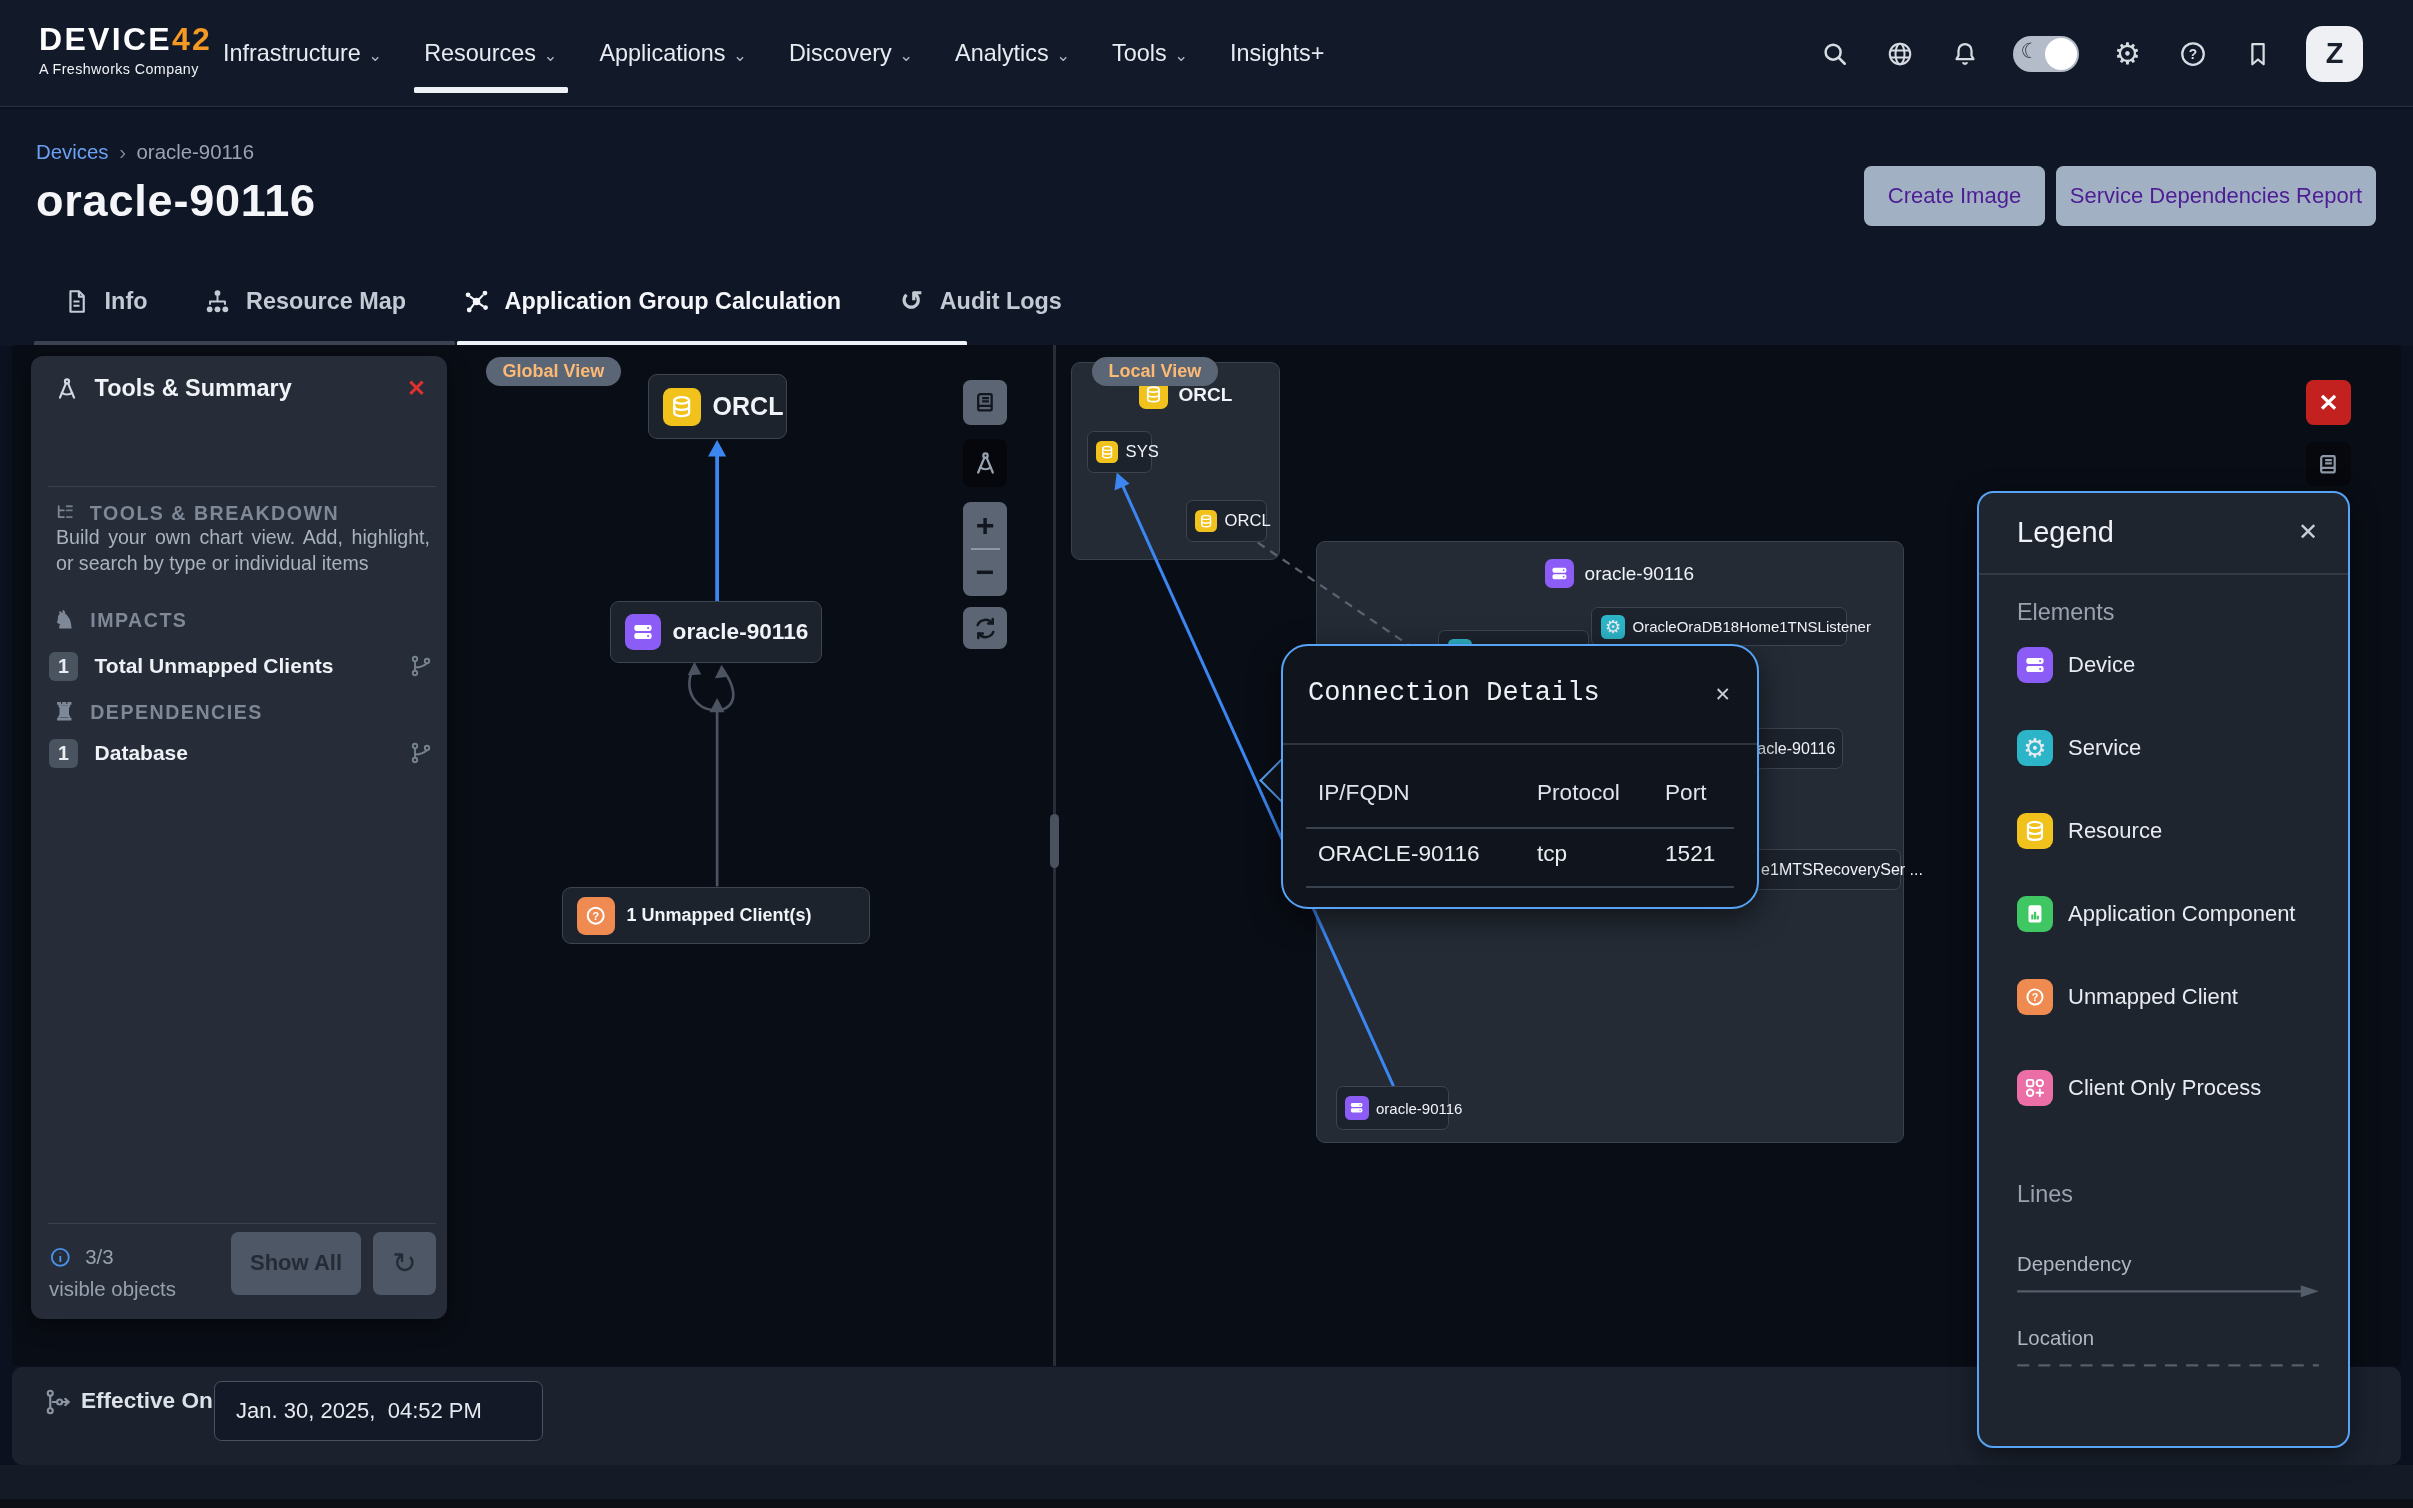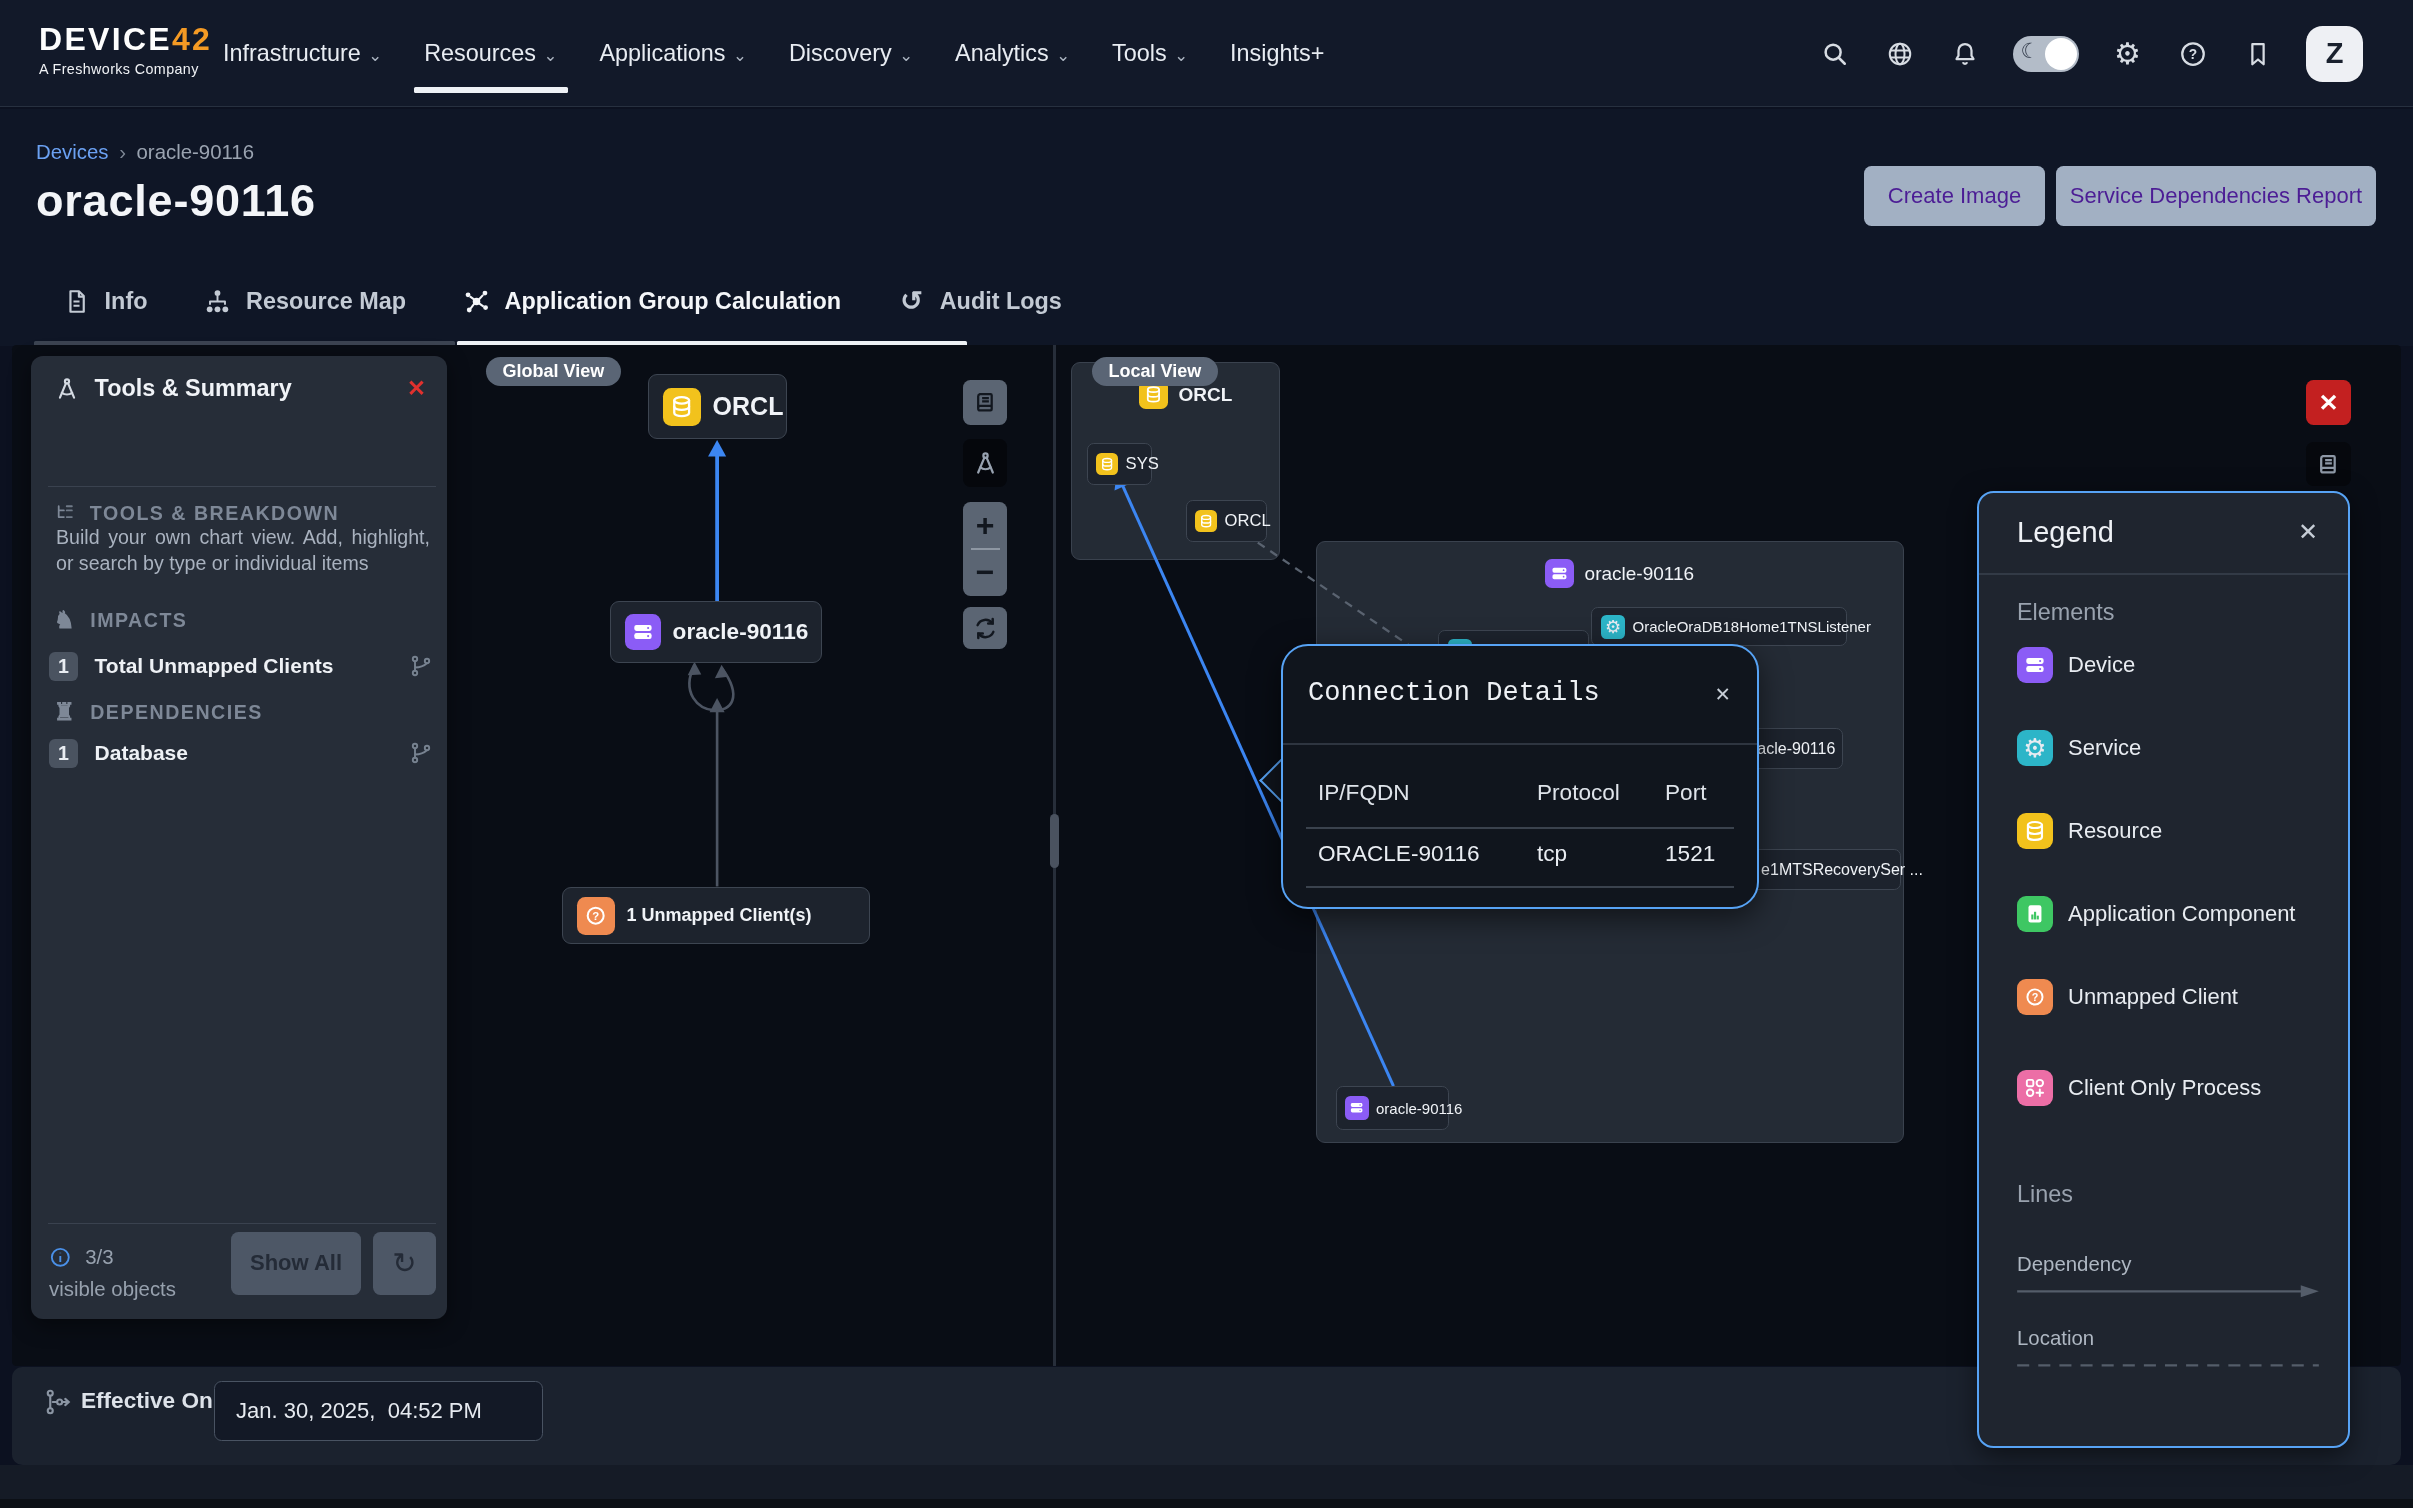--- a/index.html
+++ b/index.html
@@ -45,21 +45,21 @@
   .tab .glyph { font-size:27px; line-height:29px; text-align:center; }
   .tabbar-gray { position:absolute; left:34px; top:232px; width:421px; height:6px; background:#3c4452; border-radius:1.5px; }
   .tabbar-white { position:absolute; left:457px; top:232px; width:510px; height:6px; background:#eef1f5; border-radius:1.5px; }
 
   
   .canvas { position:absolute; left:12px; top:345px; width:2389px; height:1021px; background:#090d15; border-radius:4.5px; }
   .pane-divider { position:absolute; left:1041px; top:0; width:3px; height:1021px; background:#272e3a; }
   .pane-handle { position:absolute; left:1038px; top:469px; width:9px; height:54px; background:#4a525f; border-radius:4.5px; }
 
   .group-box { position:absolute; background:#242b35; border:1.5px solid #3a424e; border-radius:9px; }
-  .view-pill { position:absolute; background:#5a6575; color:#ffffff; font-size:18px; font-weight:bold; padding:3.8px 16.6px; border-radius:15px; z-index:4; white-space:nowrap;text-align:right; }
+  .view-pill { position:absolute; background:#5a6575; color:#fdba74; font-size:18px; font-weight:bold; padding:3.8px 16.6px; border-radius:15px; z-index:4; white-space:nowrap;text-align:right; }
 
   .node-card { position:absolute; background:#1d232d; border:1.5px solid #3d4551; border-radius:9px; display:flex; align-items:center; gap:12px; padding:0 13.6px; z-index:3; }
   .node-label { color:#f0f3f7; font-weight:bold; white-space:nowrap; }
   .chip { border-radius:8.3px; display:flex; align-items:center; justify-content:center; flex:none; }
   .chip svg { width:72%; height:72%; }
   .bare-node { position:absolute; display:flex; align-items:center; gap:10.6px; z-index:3; }
 
   .lines-svg { position:absolute; left:0; top:0; width:2389px; height:1021px; z-index:2; }
 
   .tool-btn { position:absolute; width:44px; height:45px; background:#5b6573; border-radius:7.5px; color:#12171f; display:flex; align-items:center; justify-content:center; z-index:4; cursor:pointer; }
@@ -350,21 +350,21 @@
     <div class="bare-node" style="left:1127px; top:35px;">
       <span class="chip" style="width: 29px; height: 29px; border-radius: 6.8px; background-color: rgb(242, 194, 28);">
           <svg viewBox="0 0 24 24" fill="none" stroke="#fff" stroke-width="2" stroke-linecap="round">
             <ellipse cx="12" cy="6.5" rx="6.5" ry="2.8"></ellipse>
             <path d="M5.5 6.5v11c0 1.6 2.9 2.8 6.5 2.8s6.5-1.2 6.5-2.8v-11"></path>
             <path d="M5.5 12c0 1.6 2.9 2.8 6.5 2.8s6.5-1.2 6.5-2.8"></path>
           </svg>
         </span>
       <span class="node-label" style="font-size:19px;">ORCL</span>
     </div>
-    <div class="node-card" style="left:1075px; top:86px; width:65px; height:42px; padding:0 7.5px; gap:7.5px; border-radius:6.8px;margin-top:12px;">
+    <div class="node-card" style="left:1075px; top:86px; width:65px; height:42px; padding:0 7.5px; gap:7.5px; border-radius:6.8px;">
       <span class="chip" style="width: 22.6px; height: 22.6px; border-radius: 5.3px; background-color: rgb(242, 194, 28);">
           <svg viewBox="0 0 24 24" fill="none" stroke="#fff" stroke-width="2" stroke-linecap="round">
             <ellipse cx="12" cy="6.5" rx="6.5" ry="2.8"></ellipse>
             <path d="M5.5 6.5v11c0 1.6 2.9 2.8 6.5 2.8s6.5-1.2 6.5-2.8v-11"></path>
             <path d="M5.5 12c0 1.6 2.9 2.8 6.5 2.8s6.5-1.2 6.5-2.8"></path>
           </svg>
         </span>
       <span class="node-label" style="font-size:16.6px; font-weight:normal;">SYS</span>
     </div>
     <div class="node-card" style="left:1174px; top:155px; width:81px; height:42px; padding:0 7.5px; gap:7.5px; border-radius:6.8px;">

